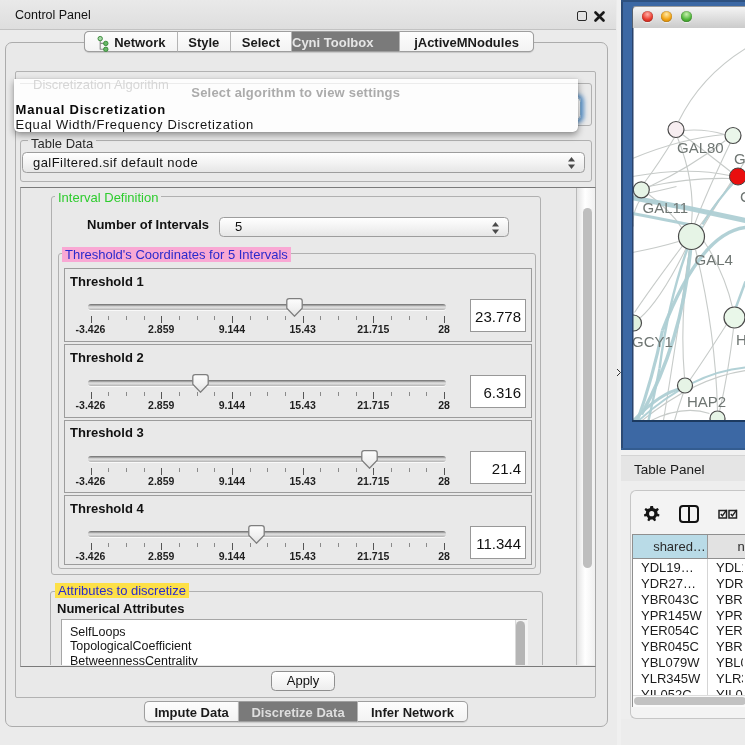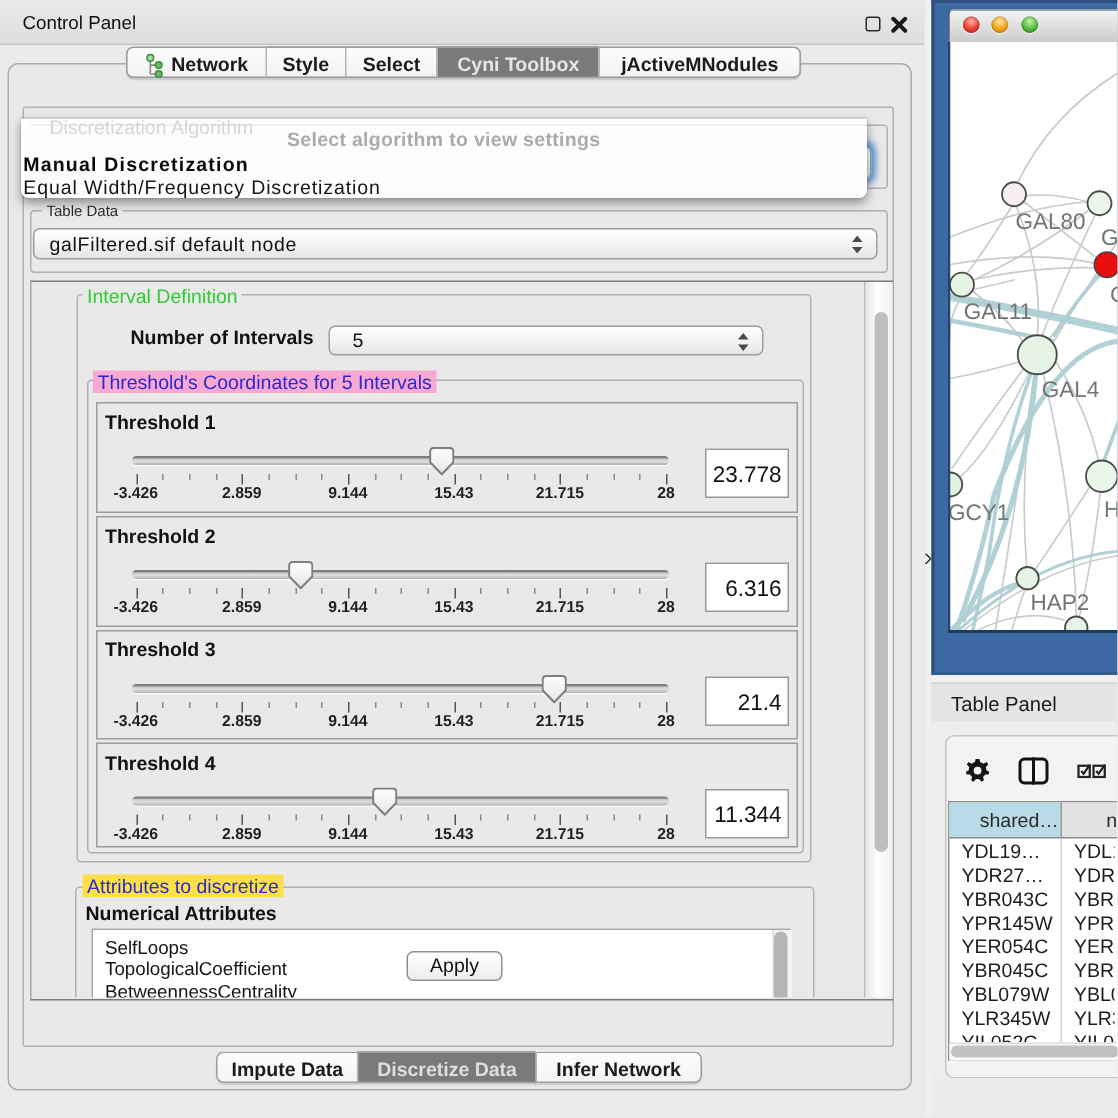--- a/index.html
+++ b/index.html
@@ -10,24 +10,24 @@
 <div style="position:absolute;left:15px;top:71px;width:581px;height:627px;box-sizing:border-box;background:#e9e9e9;border:1px solid #b2b2b2;border-radius:2px;"></div>
 <div style="position:absolute;left:84px;top:31px;width:450px;height:21px;box-sizing:border-box;border:1px solid #9e9e9e;border-radius:5px;overflow:hidden;background:#fbfbfb;box-shadow:0 1px 1px rgba(0,0,0,.15);"></div>
 <div style="position:absolute;left:84px;top:31px;width:92.6px;height:21px;box-sizing:border-box;background:linear-gradient(180deg,#fdfdfd,#f3f3f3);color:#1b1b1b;font-size:13px;font-weight:600;text-align:center;line-height:21px;padding-left:18px;border-radius:5px 0 0 5px;border-top:1px solid #9e9e9e;border-bottom:1px solid #9e9e9e;border-left:1px solid #9e9e9e;">Network<svg style="position:absolute;left:11px;top:3px" width="13" height="17" viewBox="0 0 13 17">
       <path d="M4.2 4 V14.5 M4.2 8.4 H9.6 M4.2 14.3 H9.6" stroke="#8a8a8a" stroke-width="1.1" fill="none"></path>
       <circle cx="4.2" cy="3.6" r="2.2" fill="#a5d8a5" stroke="#3d8b3d" stroke-width="1"></circle>
       <circle cx="9.8" cy="8.4" r="2.2" fill="#67b967" stroke="#3d8b3d" stroke-width="1"></circle>
       <circle cx="9.8" cy="14.3" r="2.2" fill="#67b967" stroke="#3d8b3d" stroke-width="1"></circle>
     </svg></div>
 <div style="position:absolute;left:176.6px;top:31px;width:53.4px;height:21px;box-sizing:border-box;background:linear-gradient(180deg,#fdfdfd,#f3f3f3);color:#1b1b1b;font-size:13px;font-weight:600;text-align:center;line-height:21px;border-left:1px solid #b4b4b4;border-top:1px solid #9e9e9e;border-bottom:1px solid #9e9e9e;">Style</div>
 <div style="position:absolute;left:230.0px;top:31px;width:61px;height:21px;box-sizing:border-box;background:linear-gradient(180deg,#fdfdfd,#f3f3f3);color:#1b1b1b;font-size:13px;font-weight:600;text-align:center;line-height:21px;border-left:1px solid #b4b4b4;border-top:1px solid #9e9e9e;border-bottom:1px solid #9e9e9e;">Select</div>
-<div style="position:absolute;left:291.0px;top:31px;width:108px;height:21px;box-sizing:border-box;background:#7a7a7a;color:#e6e6e6;font-size:13px;font-weight:600;text-align:center;line-height:21px;border-left:1px solid #b4b4b4;border-top:1px solid #9e9e9e;border-bottom:1px solid #9e9e9e;">Cyni Toolbox</div>
+<div style="position:absolute;left:291.0px;top:31px;width:108px;height:21px;box-sizing:border-box;background:#7a7a7a;color:#e6e6e6;font-size:13px;font-weight:600;line-height:21px;border-left:1px solid #b4b4b4;border-top:1px solid #9e9e9e;border-bottom:1px solid #9e9e9e;">Cyni Toolbox</div>
 <div style="position:absolute;left:399.0px;top:31px;width:135px;height:21px;box-sizing:border-box;background:linear-gradient(180deg,#fdfdfd,#f3f3f3);color:#1b1b1b;font-size:13px;font-weight:600;text-align:center;line-height:21px;border-left:1px solid #b4b4b4;border-radius:0 5px 5px 0;border-top:1px solid #9e9e9e;border-bottom:1px solid #9e9e9e;border-right:1px solid #9e9e9e;">jActiveMNodules</div>
 <div style="position:absolute;left:20px;top:139.5px;width:572px;height:42.5px;box-sizing:border-box;border:1px solid #b0b0b0;border-radius:3px;"></div>
-<div style="position:absolute;left:28px;top:135.5px;font-size:10px;color:#2b2b2b;background:#e9e9e9;padding:0 3px;white-space:nowrap;">Table Data</div>
+<div style="position:absolute;left:28px;top:135.5px;font-size:13px;color:#2b2b2b;background:#e9e9e9;padding:0 3px;white-space:nowrap;">Table Data</div>
 <div style="position:absolute;left:22px;top:151.5px;width:563px;height:21px;box-sizing:border-box;border:1px solid #9d9d9d;border-radius:4.5px;background:linear-gradient(180deg,#ffffff,#f2f2f2 55%,#e6e6e6);font-size:13px;color:#111;line-height:19px;padding-left:10px;"><span style="letter-spacing:.45px">galFiltered.sif default node</span><svg style="position:absolute;right:8px;top:4.5px" width="9" height="12" viewBox="0 0 9 12">
       <path d="M4.5 0 L8 4.4 L1 4.4 Z" fill="#4a4a4a"></path>
       <path d="M4.5 12 L8 7.6 L1 7.6 Z" fill="#4a4a4a"></path>
     </svg></div>
 <div style="position:absolute;left:20px;top:186.5px;width:576px;height:480px;box-sizing:border-box;background:#e9e9e9;border:1px solid #a8a8a8;border-top:1.5px solid #7a7a7a;border-bottom:1.5px solid #7a7a7a;overflow:hidden;"></div>
 <div style="position:absolute;left:575.5px;top:188px;width:1px;height:477px;background:#b9b9b9;"></div>
 <div style="position:absolute;left:576.5px;top:188px;width:18.5px;height:477px;background:linear-gradient(90deg,#e3e3e3,#ffffff 45%,#f0f0f0);"></div>
 <div style="position:absolute;left:582.5px;top:208px;width:9px;height:360px;background:#bebebe;border-radius:4.5px;"></div>
 <div style="position:absolute;left:20px;top:188px;width:555px;height:477px;overflow:hidden;">
 <div style="position:absolute;left:31px;top:8px;width:490px;height:379px;box-sizing:border-box;border:1px solid #b0b0b0;border-radius:3px;"></div>
@@ -214,21 +214,21 @@
 <div style="position:absolute;left:30px;top:403px;width:493px;height:84px;box-sizing:border-box;border:1px solid #b0b0b0;border-radius:3px;"></div>
 <div style="position:absolute;left:35px;top:394.5px;font-size:13px;color:#2a2acc;background:#fde047;padding:0 3px;white-space:nowrap;">Attributes to discretize</div>
 <div style="position:absolute;left:37px;top:413px;font-size:13px;font-weight:bold;color:#111;">Numerical Attributes</div>
 <div style="position:absolute;left:41px;top:430.5px;width:466px;height:60px;box-sizing:border-box;background:#fff;border:1px solid #a6a6a6;"></div>
 <div style="position:absolute;left:50px;top:436.5px;width:300px;height:14px;font-size:12.5px;color:#151515;">SelfLoops</div>
 <div style="position:absolute;left:50px;top:451.20000000000005px;width:300px;height:14px;font-size:12.5px;color:#151515;">TopologicalCoefficient</div>
 <div style="position:absolute;left:50px;top:465.9px;width:300px;height:14px;font-size:12.5px;color:#151515;">BetweennessCentrality</div>
 <div style="position:absolute;left:494.5px;top:431.5px;width:12px;height:58px;background:#f4f4f4;border-left:1px solid #d9d9d9;"></div>
 <div style="position:absolute;left:496px;top:433px;width:9px;height:56px;background:#b5b5b5;border-radius:4.5px;"></div>
 </div>
-<div style="position:absolute;left:271px;top:634px;width:64px;height:19.5px;box-sizing:border-box;border:1px solid #8f8f8f;border-radius:4.5px;background:linear-gradient(180deg,#ffffff,#ededed);font-size:13px;color:#111;text-align:center;line-height:18px;">Apply</div>
+<div style="position:absolute;left:271px;top:671px;width:64px;height:19.5px;box-sizing:border-box;border:1px solid #8f8f8f;border-radius:4.5px;background:linear-gradient(180deg,#ffffff,#ededed);font-size:13px;color:#111;text-align:center;line-height:18px;">Apply</div>
 <div style="position:absolute;left:144px;top:701px;width:94.2px;height:21px;box-sizing:border-box;background:linear-gradient(180deg,#fdfdfd,#f3f3f3);color:#1b1b1b;font-size:13px;font-weight:600;text-align:center;line-height:21px;border-left:1px solid #9e9e9e;border-radius:5px 0 0 5px;border-top:1px solid #9e9e9e;border-bottom:1px solid #9e9e9e;box-shadow:0 1px 1px rgba(0,0,0,.12);">Impute Data</div>
 <div style="position:absolute;left:238.2px;top:701px;width:118.7px;height:21px;box-sizing:border-box;background:#7a7a7a;color:#dedede;font-size:13px;font-weight:600;text-align:center;line-height:21px;border-left:1px solid #b4b4b4;border-top:1px solid #9e9e9e;border-bottom:1px solid #9e9e9e;box-shadow:0 1px 1px rgba(0,0,0,.12);">Discretize Data</div>
 <div style="position:absolute;left:356.9px;top:701px;width:111.1px;height:21px;box-sizing:border-box;background:linear-gradient(180deg,#fdfdfd,#f3f3f3);color:#1b1b1b;font-size:13px;font-weight:600;text-align:center;line-height:21px;border-left:1px solid #b4b4b4;border-radius:0 5px 5px 0;border-top:1px solid #9e9e9e;border-bottom:1px solid #9e9e9e;border-right:1px solid #9e9e9e;box-shadow:0 1px 1px rgba(0,0,0,.12);">Infer Network</div>
 <div style="position:absolute;left:20px;top:83px;width:571.5px;height:43px;box-sizing:border-box;border:1px solid #b0b0b0;border-radius:3px;"></div>
 <div style="position:absolute;left:30px;top:76.5px;font-size:13px;color:#3a3a3a;background:#e9e9e9;padding:0 3px;">Discretization Algorithm</div>
 <div style="position:absolute;left:22px;top:97px;width:559px;height:22.5px;box-sizing:border-box;border:1px solid #9d9d9d;border-radius:4.5px;background:linear-gradient(180deg,#ffffff,#f2f2f2 55%,#e6e6e6);font-size:13px;color:#111;line-height:20.5px;padding-left:10px;box-shadow:0 0 4px 2.5px rgba(75,139,201,.85);border-color:#7ba7cc;">
     <svg style="position:absolute;right:8px;top:5.25px" width="9" height="12" viewBox="0 0 9 12">
       <path d="M4.5 0 L8 4.4 L1 4.4 Z" fill="#4a4a4a"></path>
       <path d="M4.5 12 L8 7.6 L1 7.6 Z" fill="#4a4a4a"></path>
     </svg>

